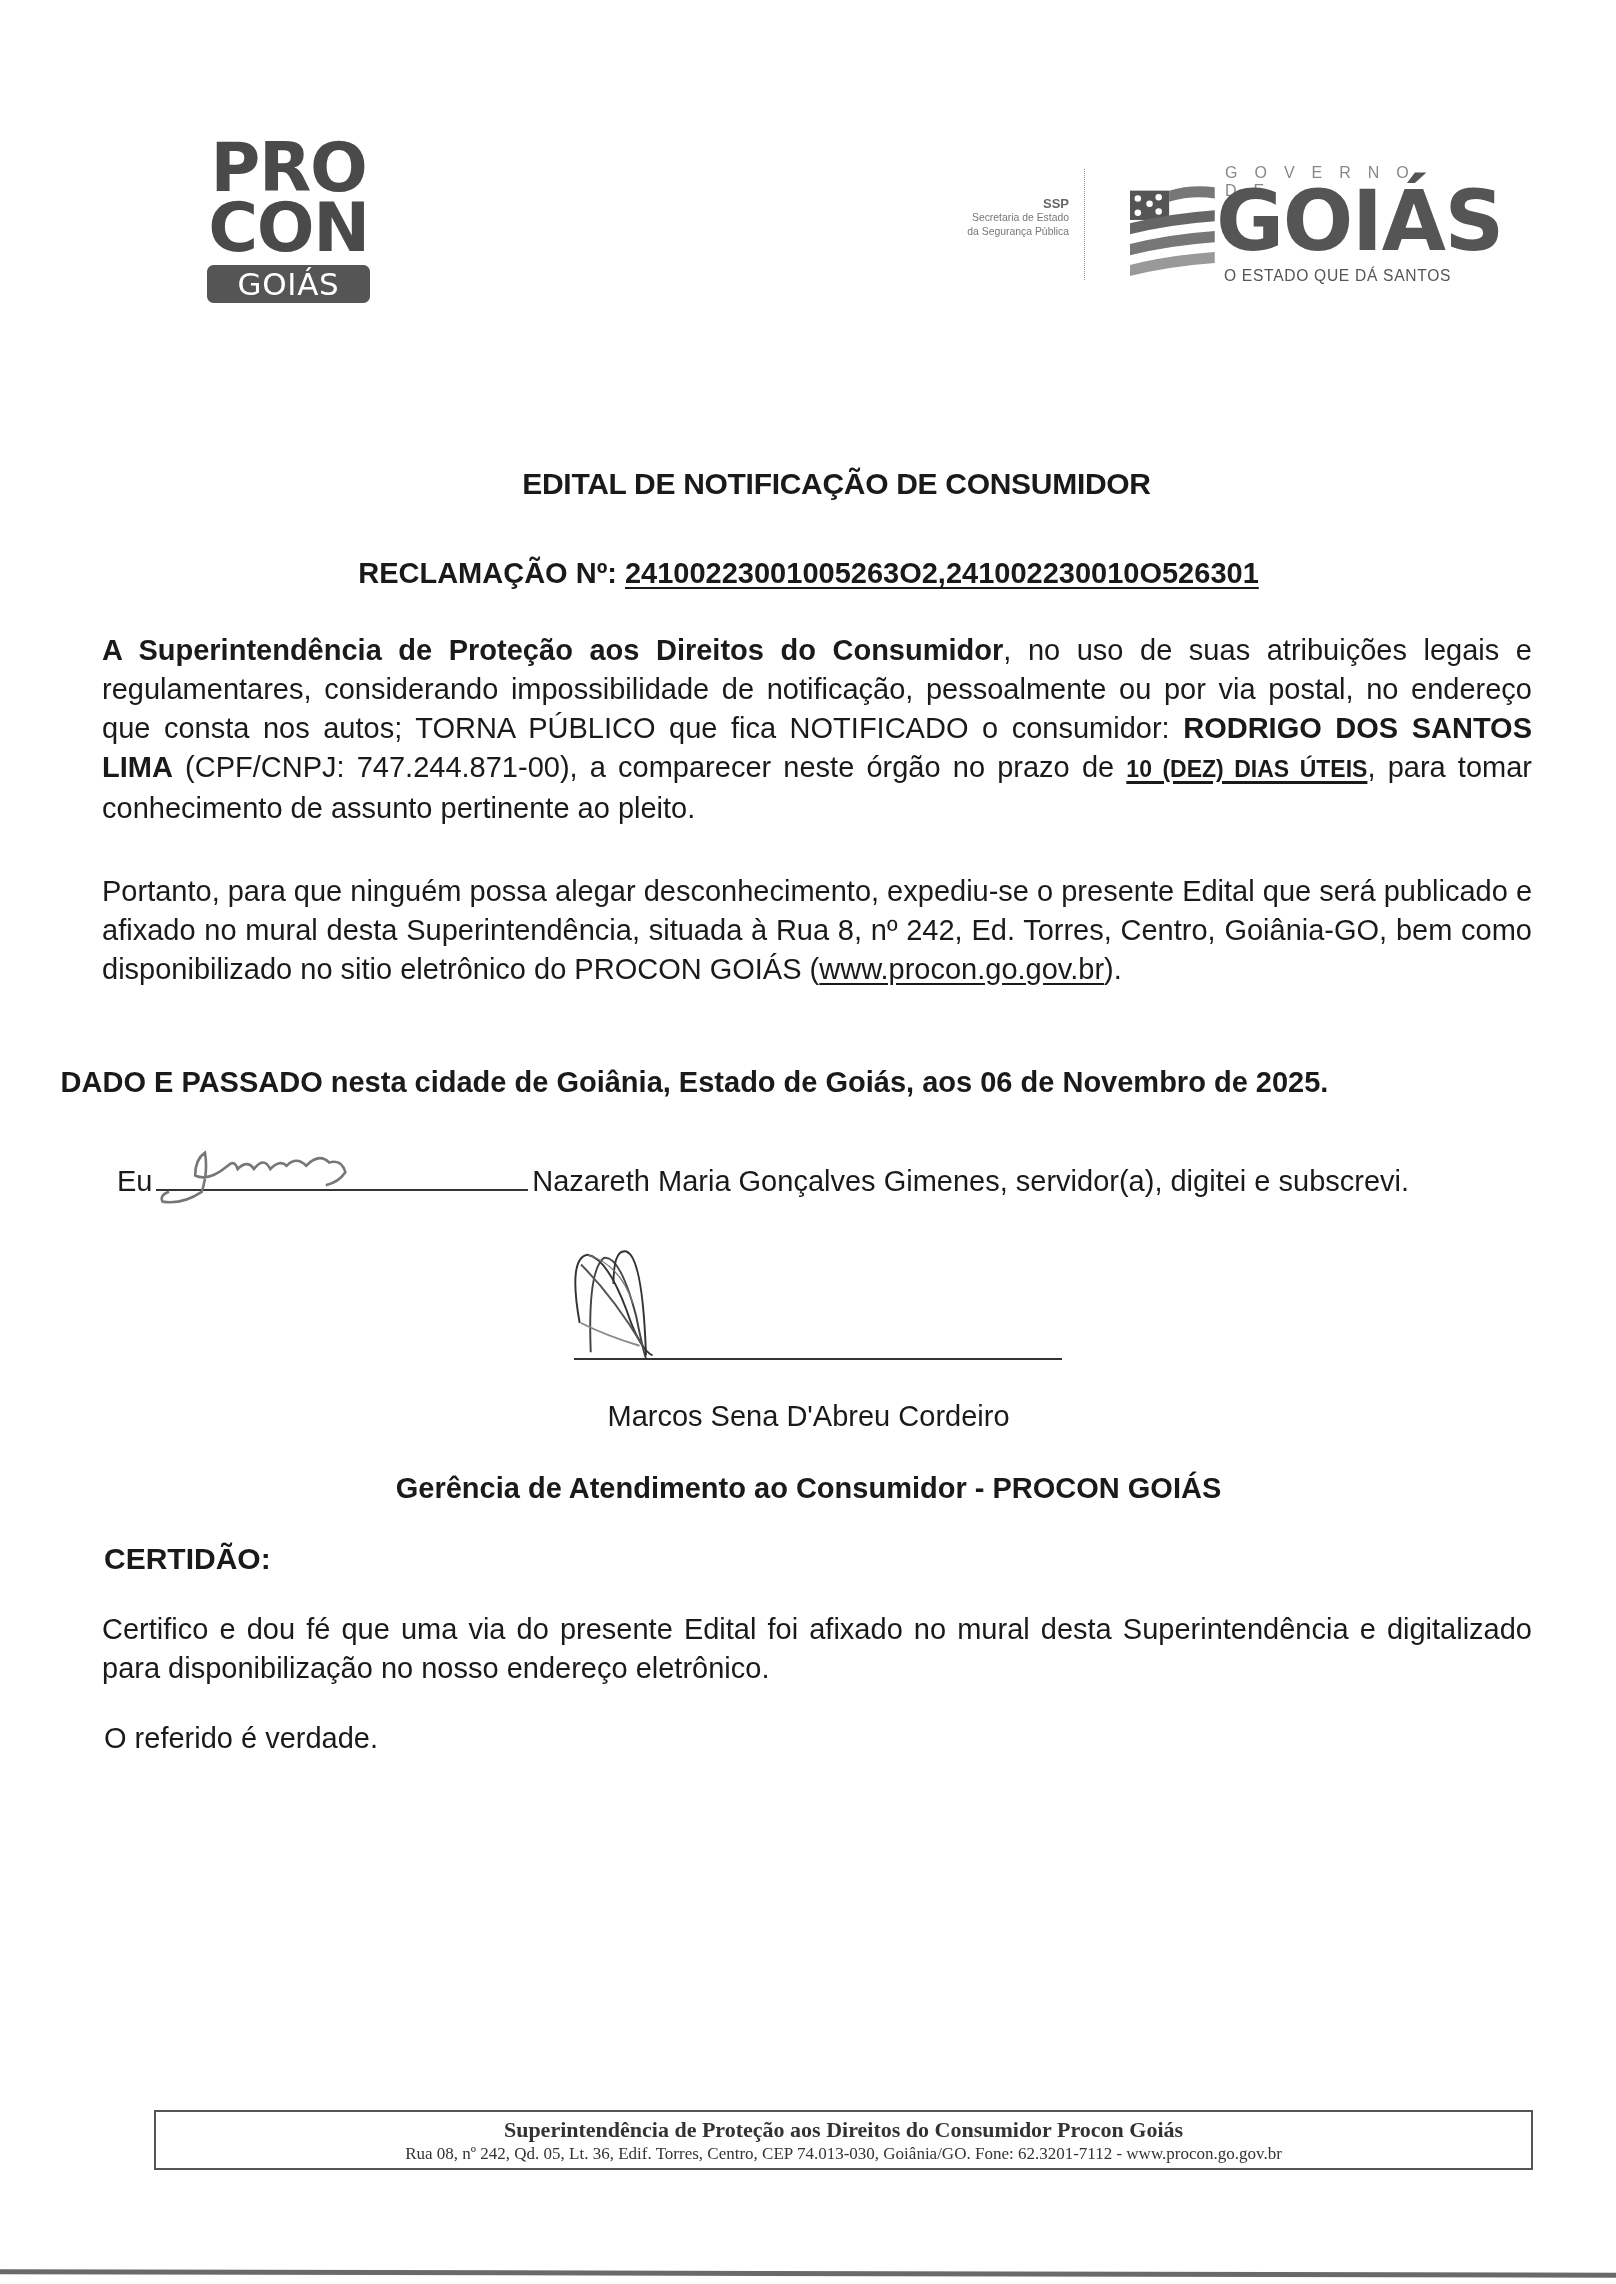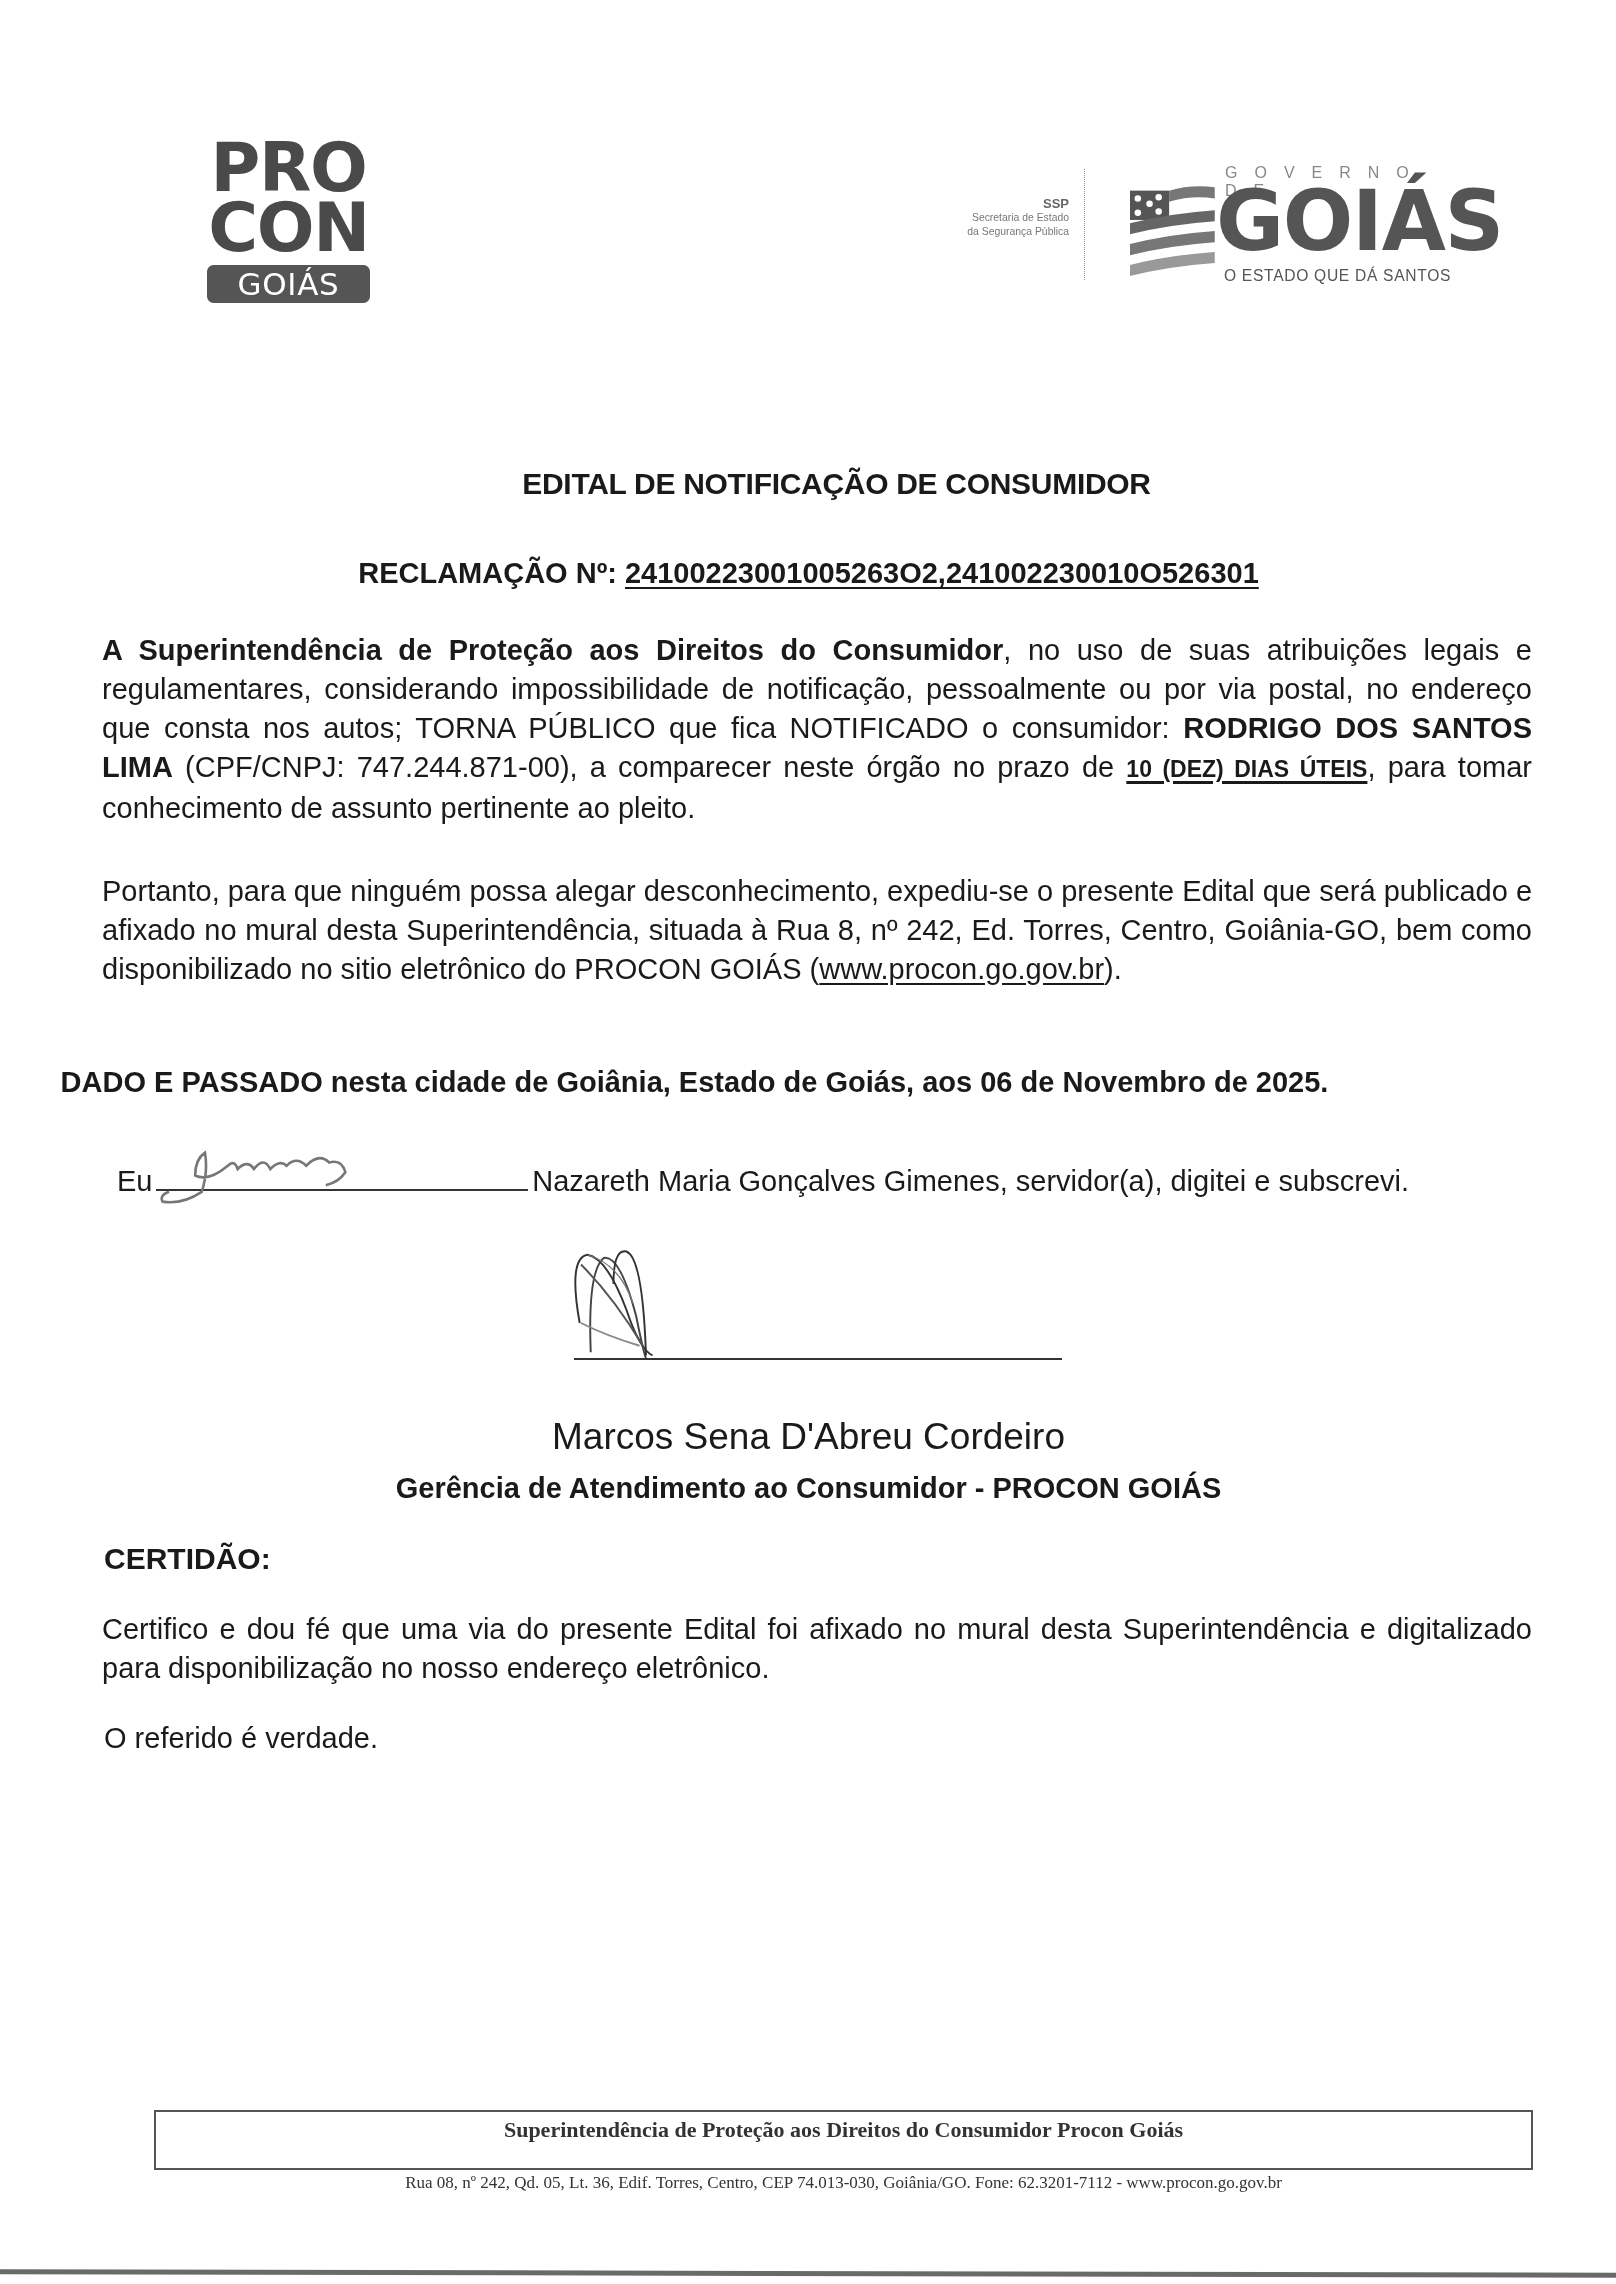--- a/index.html
+++ b/index.html
@@ -42,32 +42,32 @@
 
   .dado { left: 0; width: 1389px; top: 1066px; text-align: center; font-weight: bold; font-size: 29px; }
 
   .eu-line { left: 117px; top: 1160px; font-size: 29px; white-space: nowrap; }
   .eu-blank { display: inline-block; width: 372px; border-bottom: 2.6px solid #333; height: 29px;
               vertical-align: baseline; margin: 0 3.9px; position: relative; }
   .sig1 { position: absolute; left: 0; top: -14.3px; }
 
   .sig2 { left: 561px; top: 1245px; }
   .sig-line { left: 574px; top: 1358px; width: 488px; border-top: 2.6px solid #333; }
-  .signer-name { left: 0; width: 1617px; top: 1400px; text-align: center; font-size: 37px; margin-top: 16px; }
+  .signer-name { left: 0; width: 1617px; top: 1400px; text-align: center; font-size: 29px; }
   .signer-role { left: 0; width: 1617px; top: 1472px; text-align: center; font-weight: bold; font-size: 29px; }
 
   .cert-label { left: 104px; top: 1542px; font-weight: bold; font-size: 30px; }
   .p3 { top: 1610px; }
   .p4 { left: 104px; top: 1722px; font-size: 29px; }
 
   
   .footer-box { left: 154px; top: 2110px; width: 1375px; height: 56px; border: 2px solid #555;
                 font-family: "Liberation Serif", "DejaVu Serif", serif; text-align: center; color: #333; }
   .footer-title { font-weight: bold; font-size: 22px; line-height: 26px; margin-top: 5px; }
-  .footer-addr { font-size: 17px; line-height: 22px; margin-top: 29px; }
+  .footer-addr { font-size: 17px; line-height: 22px; }
 
   .page-edge { left: 0; top: 2271px; width: 1617px; height: 5.2px; background: #6a6a6a; transform: rotate(0.12deg); }
 </style>
 </head>
 <body>
 
 <div class="abs procon-logo">
   <div class="procon-line">PRO</div>
   <div class="procon-line">CON</div>
   <div class="procon-badge">GOIÁS</div>

